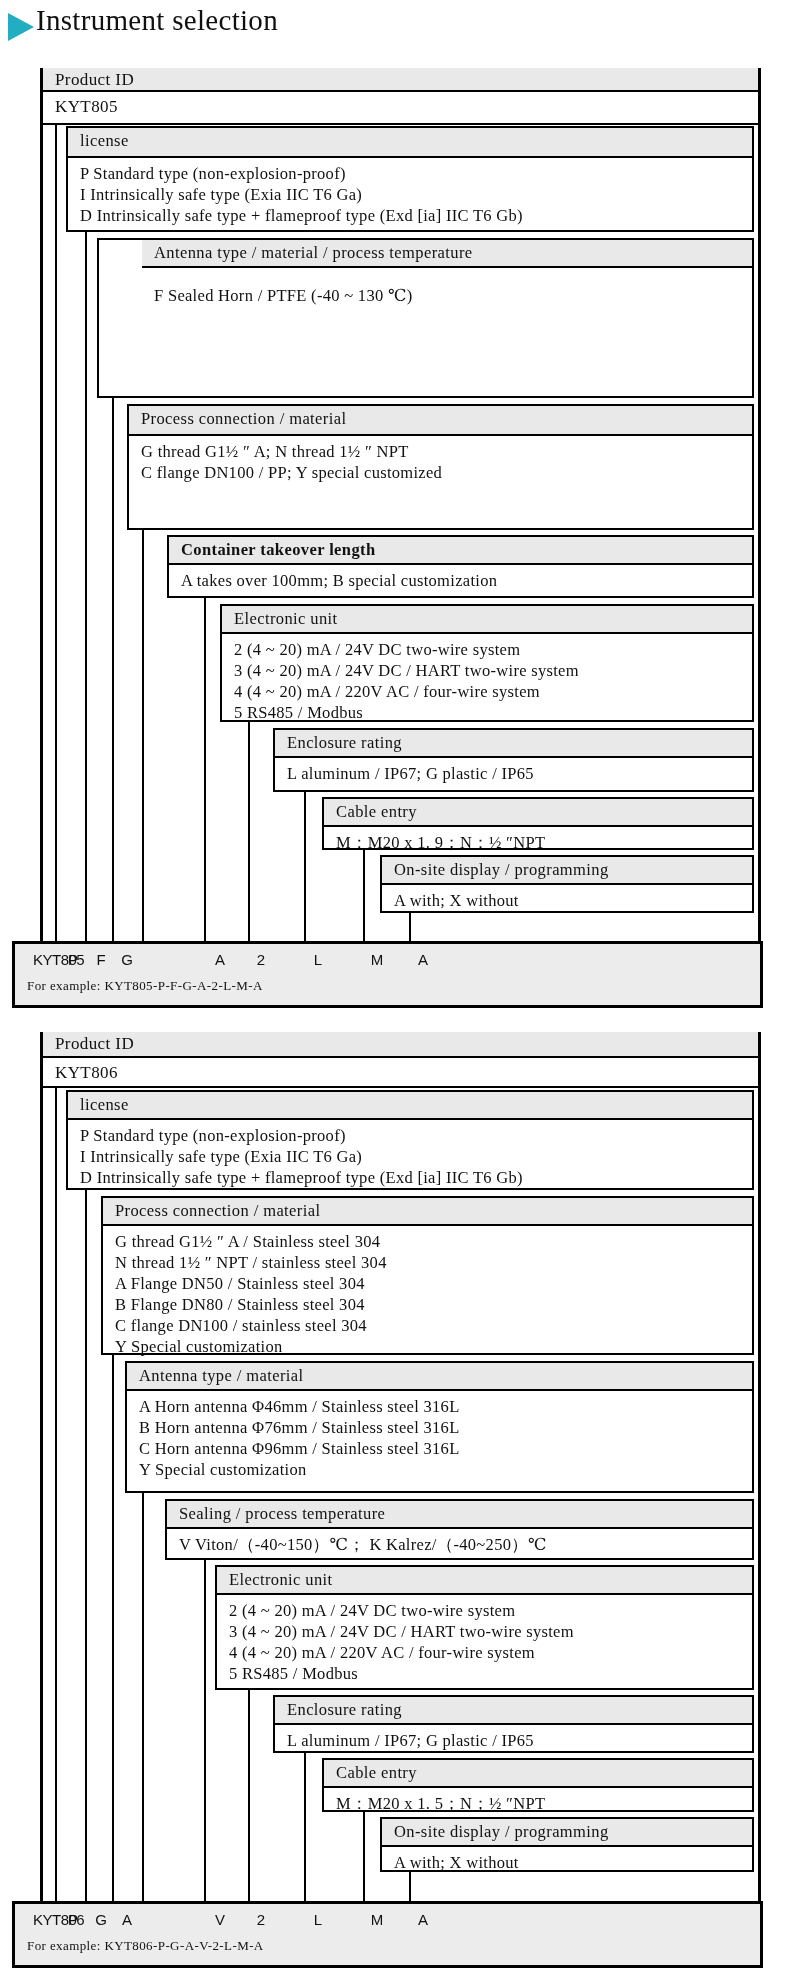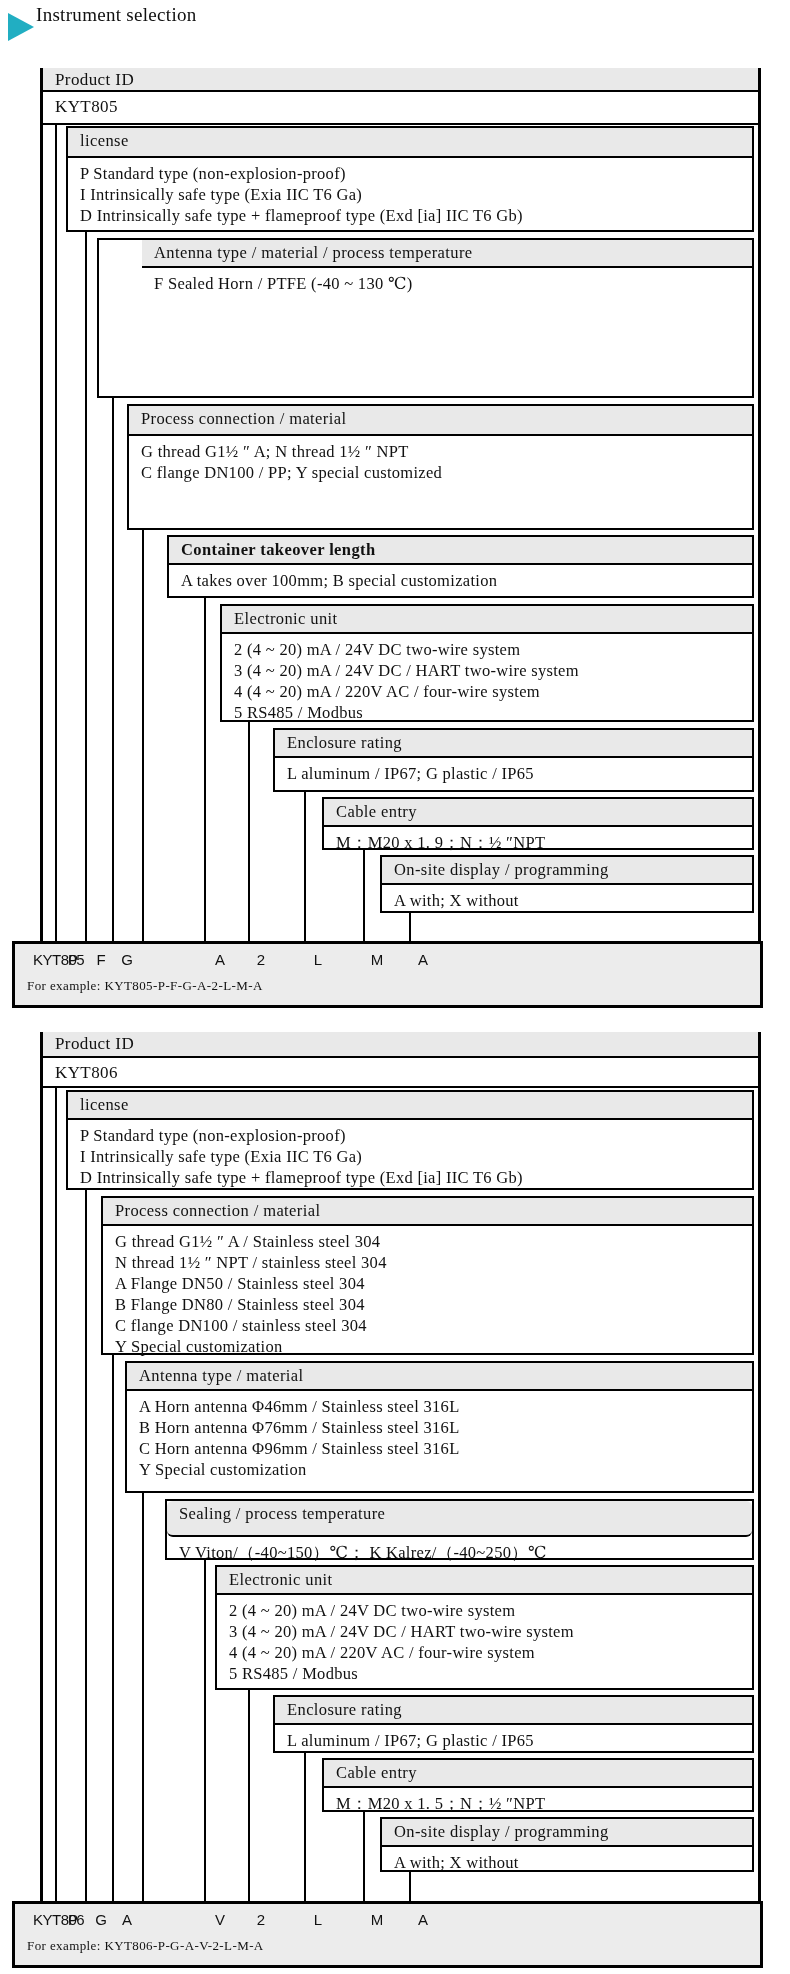--- a/index.html
+++ b/index.html
@@ -2,21 +2,21 @@
 <html><head>
 <meta charset="utf-8">
 <style>
   html,body{margin:0;padding:0;background:#fff;}
   .page{position:relative;width:790px;height:1974px;background:#fff;
         font-family:"Liberation Serif","DejaVu Serif",serif;color:#111;overflow:hidden;}
   .title-row{position:absolute;left:8px;top:10px;height:40px;}
   .tri{position:absolute;left:0;top:3px;width:0;height:0;
        border-top:14px solid transparent;border-bottom:14px solid transparent;
        border-left:26px solid #21aec2;}
-  .title{position:absolute;left:28px;top:-6px;margin:0;font-size:19px;font-weight:400;
+  .title{position:absolute;left:28px;top:-6px;margin:0;font-size:29px;font-weight:400;
          white-space:nowrap;letter-spacing:0.3px;color:#101010;}
   .abs{position:absolute;box-sizing:border-box;}
   .outer{border:3px solid #000;border-bottom:none;z-index:1;}
   .pid-header{background:#e9e9e9;border-bottom:2px solid #000;z-index:3;
               font-size:17px;padding:2px 0 0 12px;letter-spacing:0.4px;}
   .pid-value{background:#fff;border-bottom:2px solid #000;z-index:3;
              font-size:17px;padding:5px 0 0 12px;letter-spacing:0.4px;}
   .secbox{border:2px solid #000;background:#fff;z-index:3;}
   .sec-header{box-sizing:border-box;background:#e9e9e9;border-bottom:2px solid #000;
               font-size:16.5px;padding:3px 0 0 12px;letter-spacing:0.4px;white-space:nowrap;}
@@ -56,21 +56,21 @@
       <div class="abs secbox" style="left: 66px; top: 126px; width: 688px; height: 106px;">
         <div class="sec-header" style="height: 30px;">license</div>
         <div class="sec-body" style="height: 72px;">
           <div class="opt-line">P Standard type (non-explosion-proof)</div>
           <div class="opt-line">I Intrinsically safe type (Exia IIC T6 Ga)</div>
           <div class="opt-line">D Intrinsically safe type + flameproof type (Exd [ia] IIC T6 Gb)</div>
         </div>
       </div>
       <div class="abs secbox" style="left: 97px; top: 238px; width: 657px; height: 160px; padding-left: 43px;">
         <div class="sec-header" style="height: 28px;">Antenna type / material / process temperature</div>
-        <div class="sec-body" style="height: 128px;">
+        <div class="sec-body" style="height: 128px; margin-top: 12px;">
           <div class="opt-line">F Sealed Horn / PTFE (-40 ~ 130 ℃)</div>
         </div>
       </div>
       <div class="abs secbox" style="left: 127px; top: 404px; width: 627px; height: 126px;">
         <div class="sec-header" style="height: 30px;">Process connection / material</div>
         <div class="sec-body" style="height: 92px;">
           <div class="opt-line">G thread G1½ ″ A; N thread 1½ ″ NPT</div>
           <div class="opt-line">C flange DN100 / PP; Y special customized</div>
         </div>
       </div>
@@ -153,21 +153,21 @@
       <div class="abs secbox" style="left: 125px; top: 1361px; width: 629px; height: 132px;">
         <div class="sec-header" style="height: 28px;">Antenna type / material</div>
         <div class="sec-body" style="height: 100px;">
           <div class="opt-line">A Horn antenna Φ46mm / Stainless steel 316L</div>
           <div class="opt-line">B Horn antenna Φ76mm / Stainless steel 316L</div>
           <div class="opt-line">C Horn antenna Φ96mm / Stainless steel 316L</div>
           <div class="opt-line">Y Special customization</div>
         </div>
       </div>
       <div class="abs secbox" style="left: 165px; top: 1499px; width: 589px; height: 61px;">
-        <div class="sec-header" style="height: 36px; border-radius: 6px;">Sealing / process temperature</div>
+        <div class="sec-header" style="height: 28px;">Sealing / process temperature</div>
         <div class="sec-body" style="height: 29px;">
           <div class="opt-line">V Viton/（-40~150）℃； K Kalrez/（-40~250）℃</div>
         </div>
       </div>
       <div class="abs secbox" style="left: 215px; top: 1565px; width: 539px; height: 125px;">
         <div class="sec-header" style="height: 28px;">Electronic unit</div>
         <div class="sec-body" style="height: 93px;">
           <div class="opt-line">2 (4 ~ 20) mA / 24V DC two-wire system</div>
           <div class="opt-line">3 (4 ~ 20) mA / 24V DC / HART two-wire system</div>
           <div class="opt-line">4 (4 ~ 20) mA / 220V AC / four-wire system</div>

